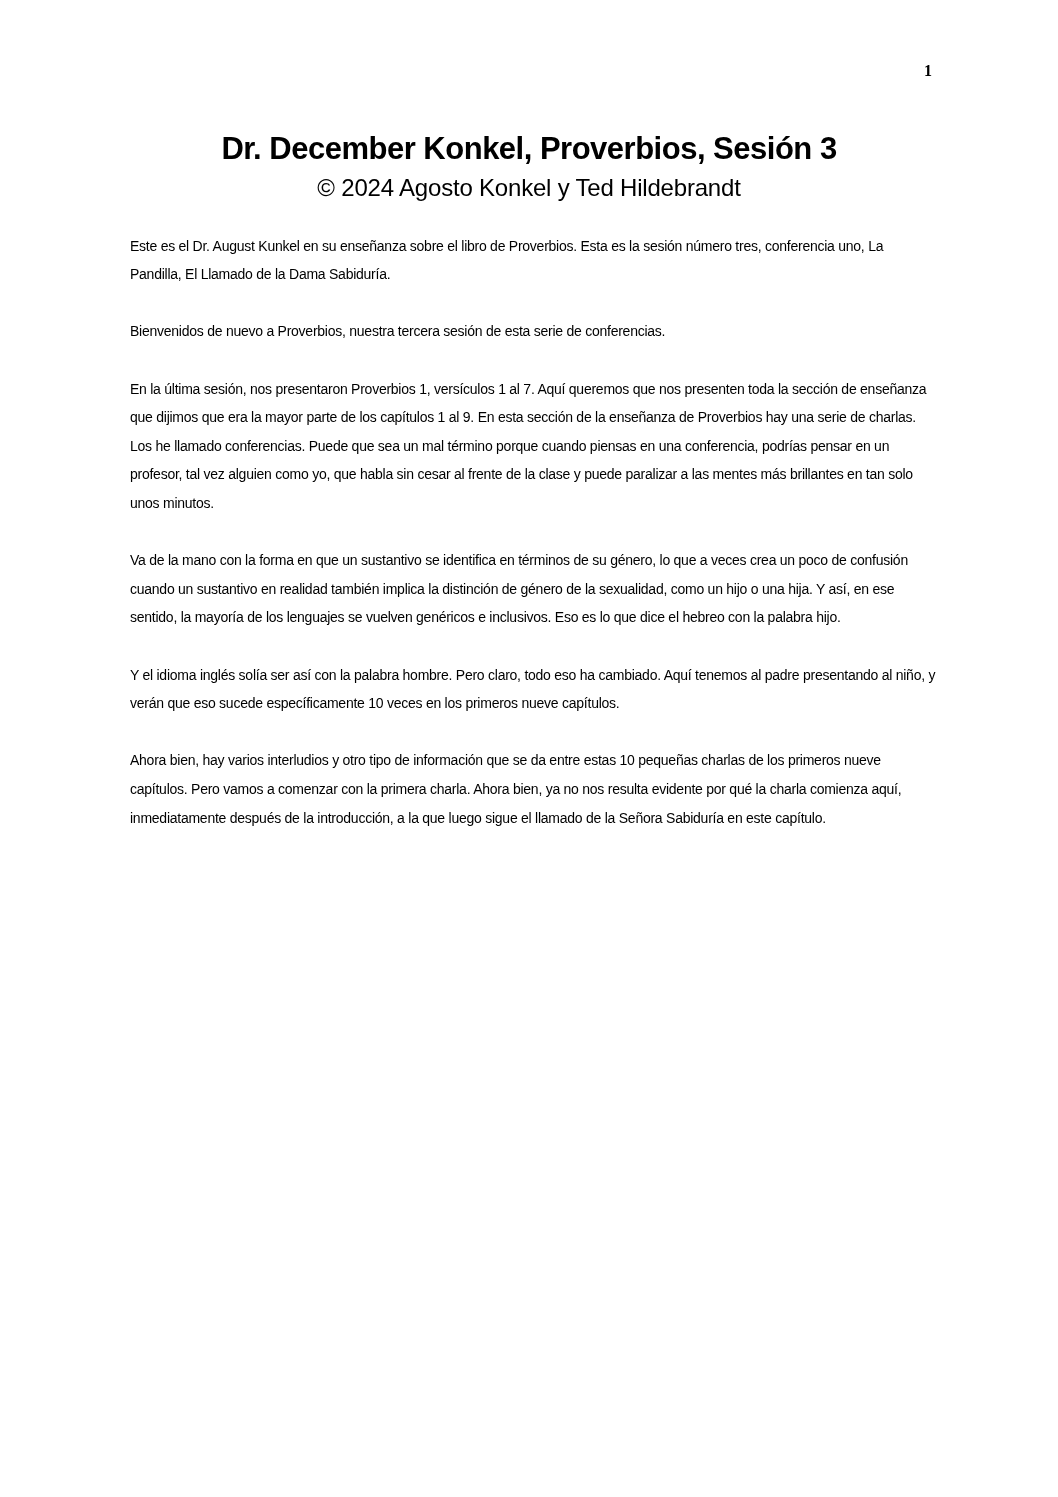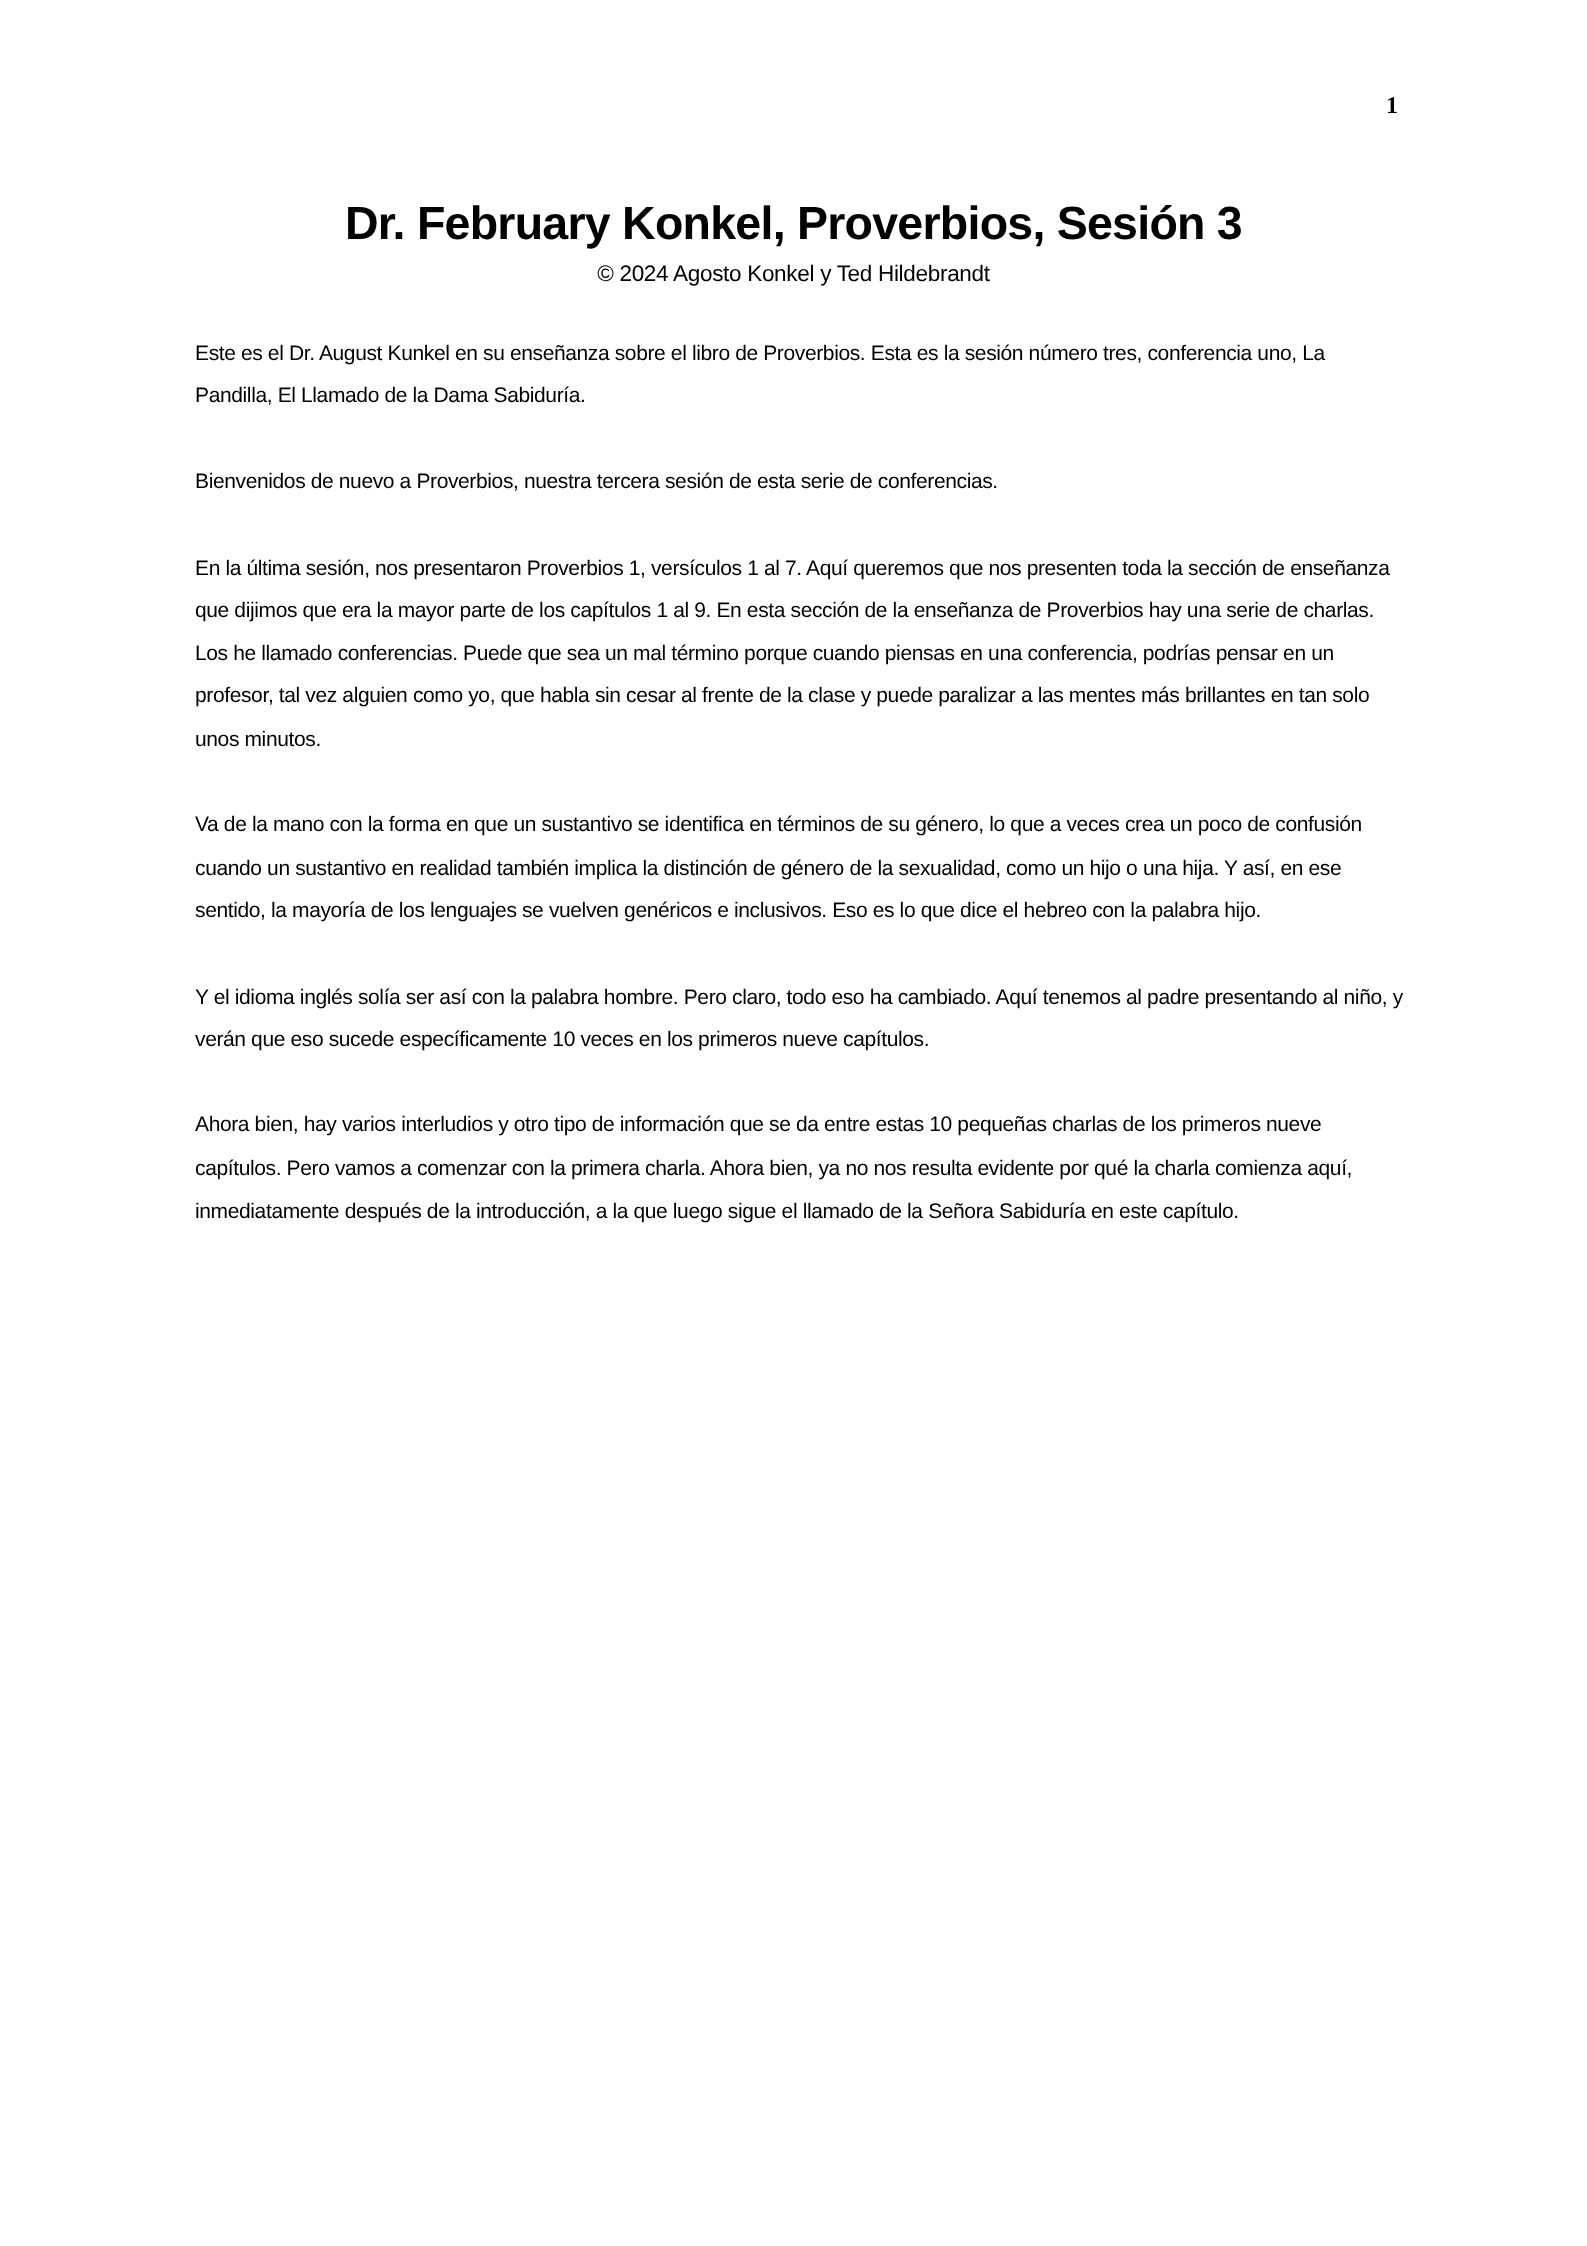--- a/index.html
+++ b/index.html
@@ -30,21 +30,21 @@
     text-align: center;
     font-size: 31px;
     font-weight: bold;
     letter-spacing: -0.5px;
     line-height: 1.15;
     color: #000000;
   }
   .doc-subtitle {
     margin: 7px 60px 0 60px;
     text-align: center;
-    font-size: 15px;
+    font-size: 24px;
     font-weight: normal;
     letter-spacing: -0.2px;
     color: #000000;
   }
   .doc-body {
     width: 806px;
     margin: 30px 0 0 130px;
   }
   .doc-body p {
     margin: 0 0 28.6px 0;
@@ -55,21 +55,21 @@
     color: #000000;
   }
 </style>
 </head>
 <body>
 
 <div class="page">
 
   <div class="page-number">1</div>
 
-  <h1 class="doc-title">Dr. February Konkel, Proverbios, Sesión 3</h1>
+  <h1 class="doc-title">Dr. December Konkel, Proverbios, Sesión 3</h1>
 
   <div class="doc-subtitle">© 2024 Agosto Konkel y Ted Hildebrandt</div>
 
   <div class="doc-body">
     <p>Este es el Dr. August Kunkel en su enseñanza sobre el libro de Proverbios. Esta es la sesión número tres, conferencia uno, La Pandilla, El Llamado de la Dama Sabiduría.</p>
     <p>Bienvenidos de nuevo a Proverbios, nuestra tercera sesión de esta serie de conferencias.</p>
     <p>En la última sesión, nos presentaron Proverbios 1, versículos 1 al 7. Aquí queremos que nos presenten toda la sección de enseñanza que dijimos que era la mayor parte de los capítulos 1 al 9. En esta sección de la enseñanza de Proverbios hay una serie de charlas. Los he llamado conferencias. Puede que sea un mal término porque cuando piensas en una conferencia, podrías pensar en un profesor, tal vez alguien como yo, que habla sin cesar al frente de la clase y puede paralizar a las mentes más brillantes en tan solo unos minutos.</p>
     <p>Va de la mano con la forma en que un sustantivo se identifica en términos de su género, lo que a veces crea un poco de confusión cuando un sustantivo en realidad también implica la distinción de género de la sexualidad, como un hijo o una hija. Y así, en ese sentido, la mayoría de los lenguajes se vuelven genéricos e inclusivos. Eso es lo que dice el hebreo con la palabra hijo.</p>
     <p>Y el idioma inglés solía ser así con la palabra hombre. Pero claro, todo eso ha cambiado. Aquí tenemos al padre presentando al niño, y verán que eso sucede específicamente 10 veces en los primeros nueve capítulos.</p>
     <p>Ahora bien, hay varios interludios y otro tipo de información que se da entre estas 10 pequeñas charlas de los primeros nueve capítulos. Pero vamos a comenzar con la primera charla. Ahora bien, ya no nos resulta evidente por qué la charla comienza aquí, inmediatamente después de la introducción, a la que luego sigue el llamado de la Señora Sabiduría en este capítulo.</p>

